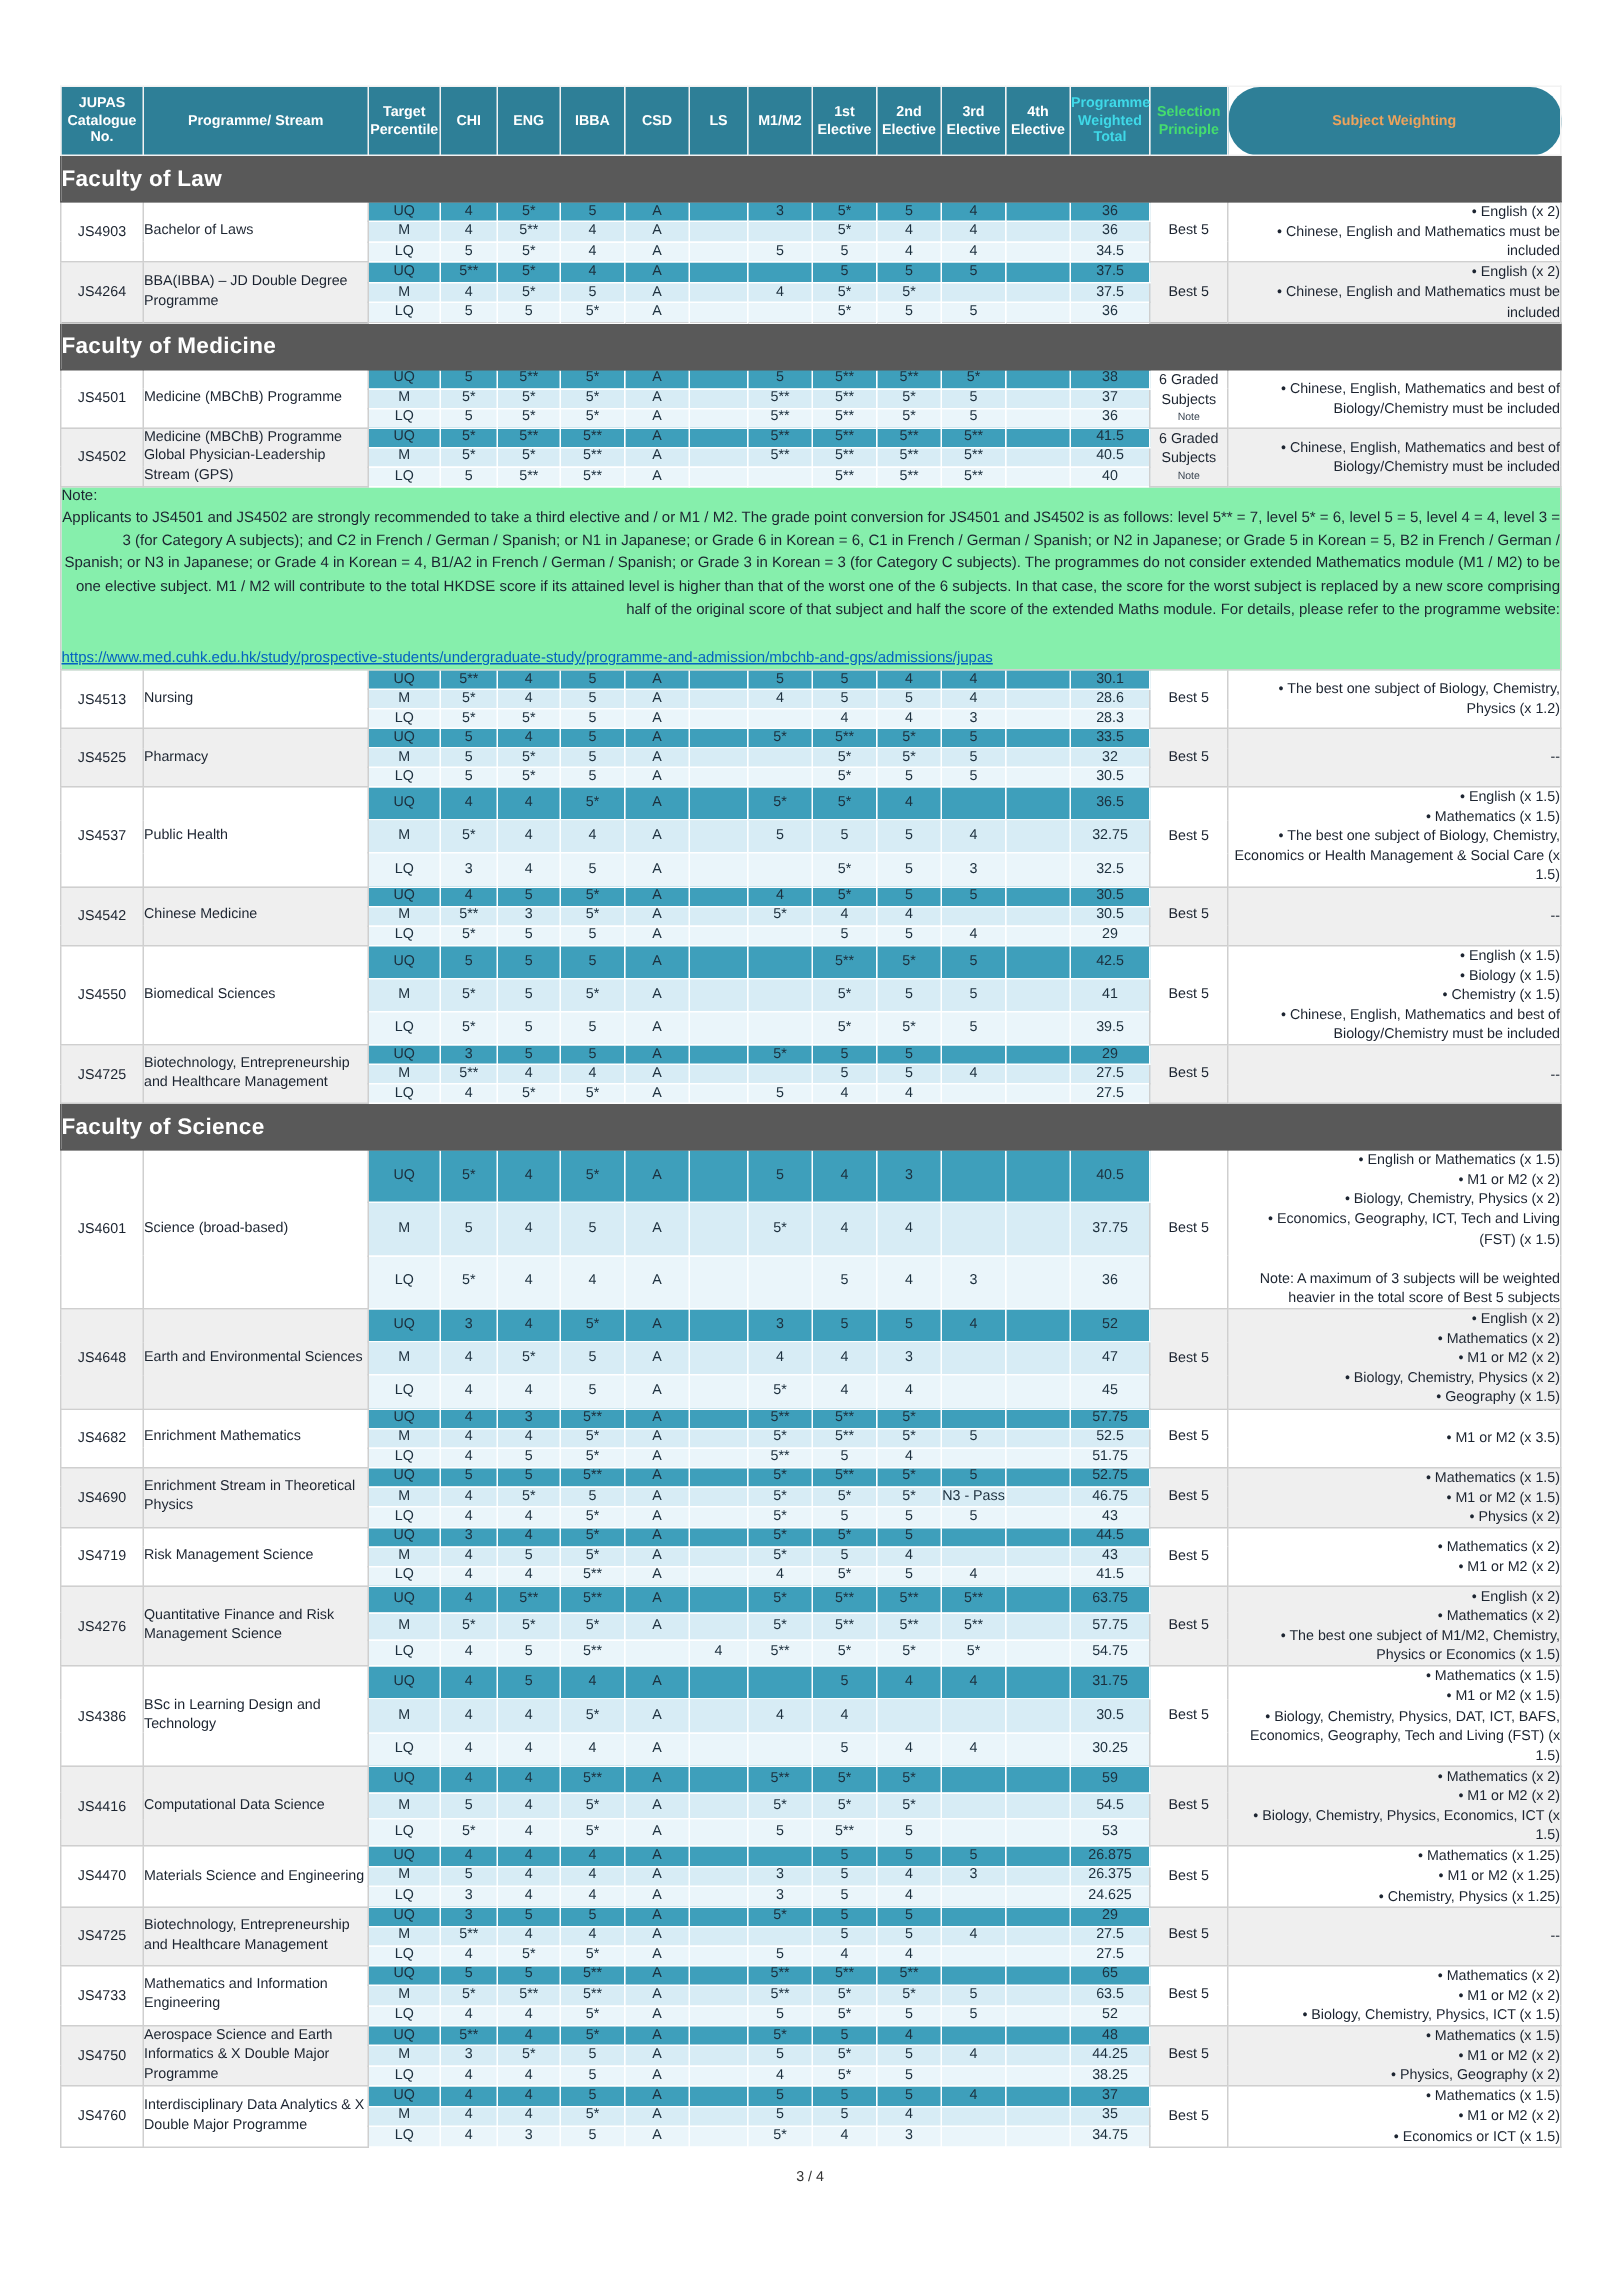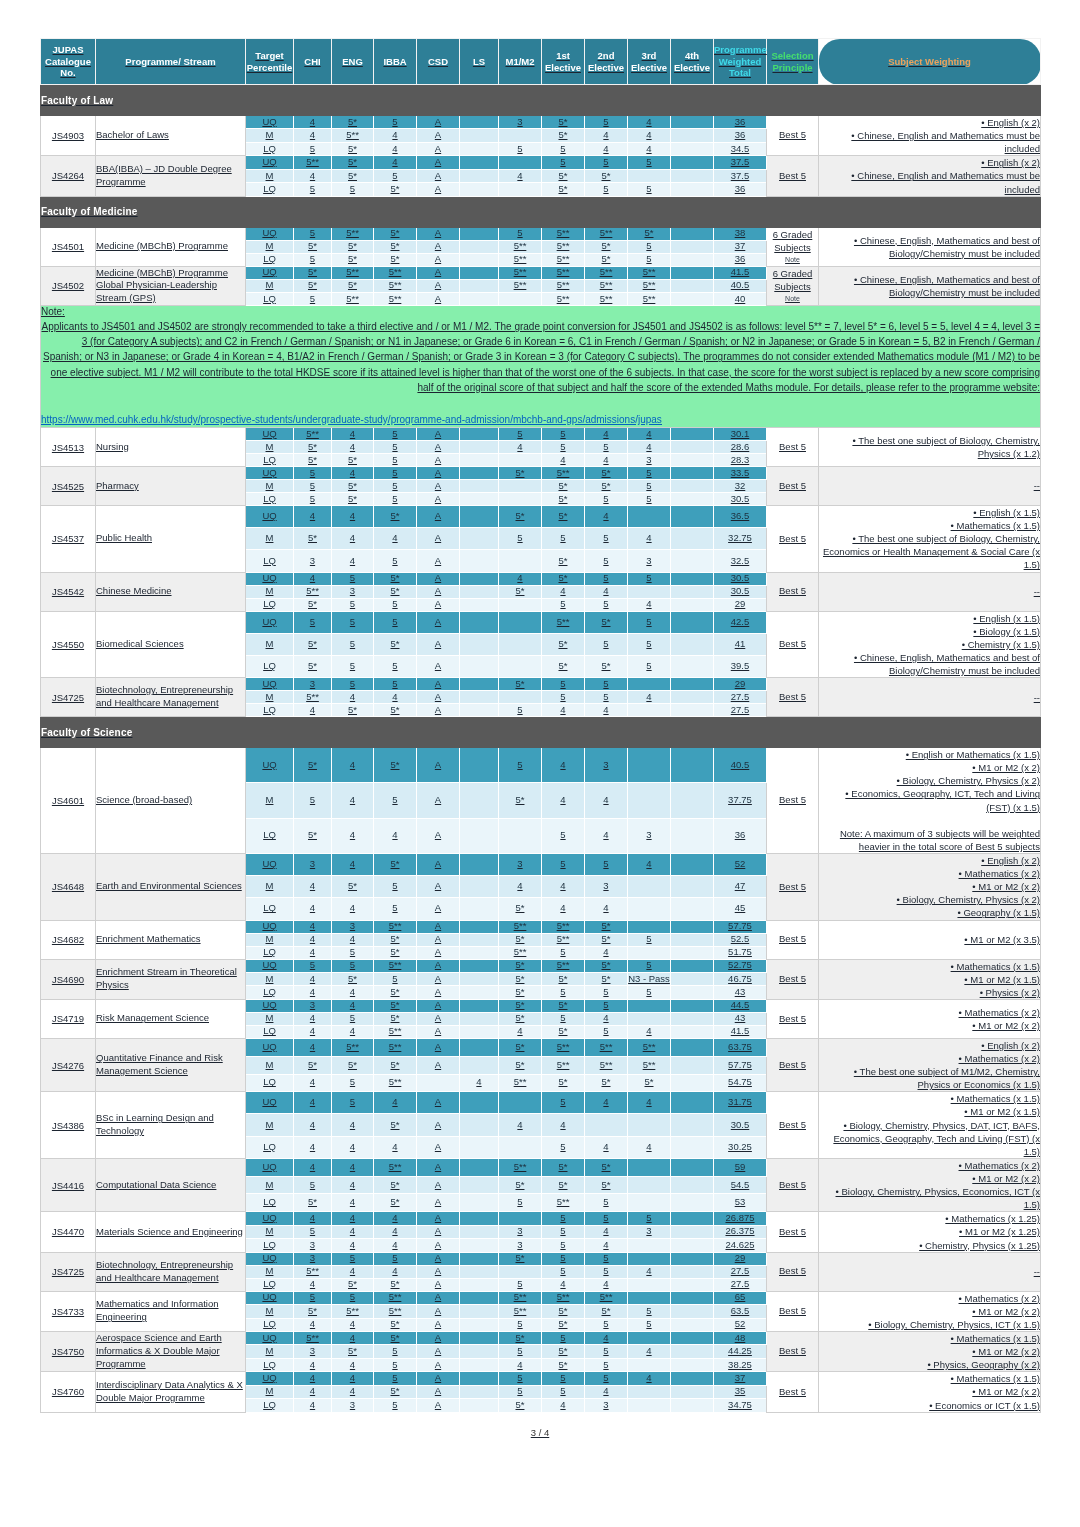--- a/index.html
+++ b/index.html
@@ -1,36 +1,36 @@
 <!DOCTYPE html>
 <html style="--header-bg: #2E7F97; --uq: #3E9FBB; --m: #D7ECF5; --lq: #EAF5FA; --faculty-bg: #595959; --shade: #EFEFEF; --total-header: #3FD9E8; --selection-header: #45DD6E; --weighting-header: #EDA35C;"><head>
 <meta charset="utf-8">
 <style>
   html,body{margin:0;padding:0;}
   body{
     width:1080px;height:1527px;overflow:hidden;background:#ffffff;
     font-family:"Liberation Sans", sans-serif;color:#1c2430;
     -webkit-font-smoothing:antialiased;
   }
-  .page{box-sizing:border-box;padding:38px 40px 0 40px;text-decoration:underline;}
+  .page{box-sizing:border-box;padding:57px 40px 0 40px;}
   table.adm{border-collapse:collapse;table-layout:fixed;width:1000px;border:1px solid #bfbfbf;}
   table.adm th, table.adm td{padding:0;vertical-align:middle;box-sizing:border-box;}
 
   
   th.h{
     background:var(--header-bg);color:#ffffff;font-size:9.5px;font-weight:bold;
     height:46px;border:1px solid #f2f2f2;line-height:1.25;text-align:center;padding:1px;
   }
   th.h.c-cyan{color:var(--total-header);margin-top:15px;}
   th.h.c-green{color:var(--selection-header);}
   th.h.c-orange{color:var(--weighting-header);border-radius:21px;}
 
   
   td.fac{
-    background:var(--faculty-bg);color:#ffffff;font-weight:bold;font-size:10px;
+    background:var(--faculty-bg);color:#ffffff;font-weight:bold;font-size:15px;
     padding:1px 5px;border:1px solid var(--faculty-bg);letter-spacing:.2px;height:31px;
   }
 
   
   td.meta{border:1px solid #cfcfcf;font-size:9.5px;background:#ffffff;}
   td.meta.shade{background:var(--shade);}
   td.code{text-align:center;}
   td.pname{text-align:left;padding:2px 5px;line-height:1.35;}
   td.sel{text-align:center;line-height:1.3;}
   td.sel .selnote{font-size:7px;color:#3a4552;display:block;margin-top:1px;}

